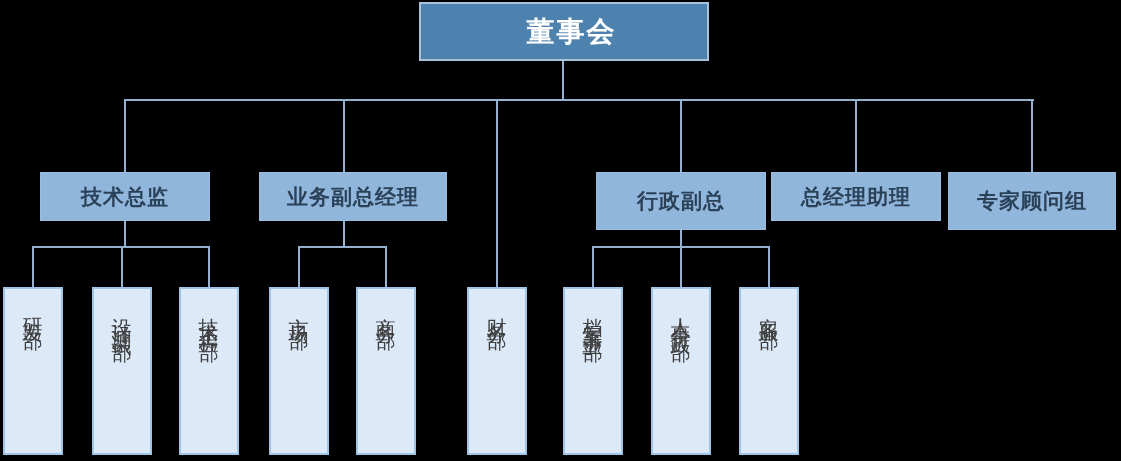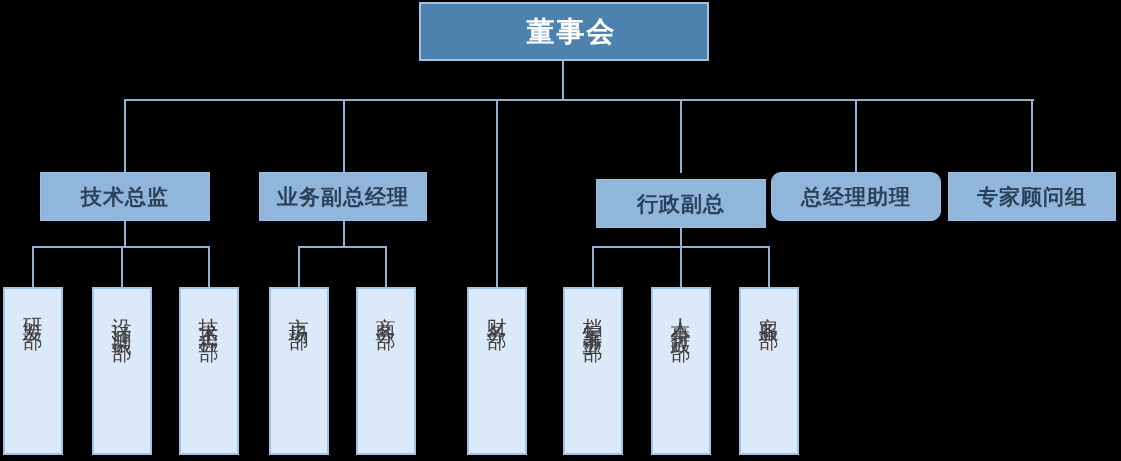--- a/index.html
+++ b/index.html
@@ -66,24 +66,24 @@
 
   <div class="line" style="left:680px;top:221px;width:2px;height:27px;"></div>
   <div class="line" style="left:592px;top:246px;width:178px;height:2px;"></div>
   <div class="line" style="left:592px;top:246px;width:2px;height:42px;"></div>
   <div class="line" style="left:680px;top:246px;width:2px;height:42px;"></div>
   <div class="line" style="left:768px;top:246px;width:2px;height:42px;"></div>
 
   <div class="node root" style="left:419px;top:2px;width:290px;height:59px;">董事会</div>
 
   <div class="node l2" style="left:40px;top:172px;width:170px;height:49px;">技术总监</div>
-  <div class="node l2" style="left:259px;top:172px;width:168px;height:49px;">业务副总经理</div>
-  <div class="node l2" style="left:596px;top:172px;width:170px;height:49px;margin-top:7px;">行政副总</div>
-  <div class="node l2" style="left:771px;top:172px;width:170px;height:49px;border-radius:10px;">总经理助理</div>
-  <div class="node l2" style="left:948px;top:172px;width:168px;height:49px;">专家顾问组</div>
+  <div class="node l2" style="left:259px;top:172px;width:188px;height:49px;">业务副总经理</div>
+  <div class="node l2" style="left:596px;top:172px;width:170px;height:58px;">行政副总</div>
+  <div class="node l2" style="left:771px;top:172px;width:170px;height:49px;">总经理助理</div>
+  <div class="node l2" style="left:948px;top:172px;width:168px;height:58px;">专家顾问组</div>
 
   <div class="node l3" style="left:3px;top:287px;width:60px;height:168px;">
     <span class="vtext">研发部</span>
   </div>
   <div class="node l3" style="left:92px;top:287px;width:60px;height:168px;">
     <span class="vtext">设计测试部</span>
   </div>
   <div class="node l3" style="left:179px;top:287px;width:60px;height:168px;">
     <span class="vtext">技术工程部</span>
   </div>

